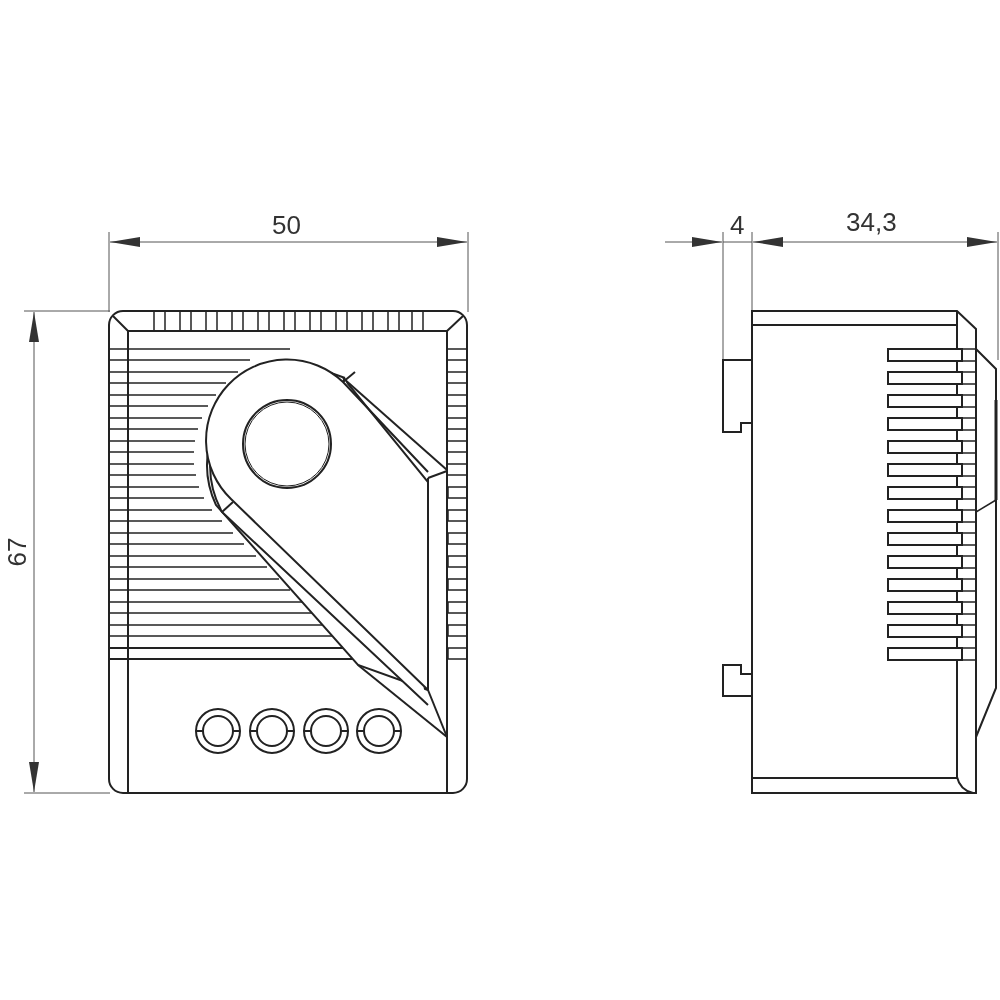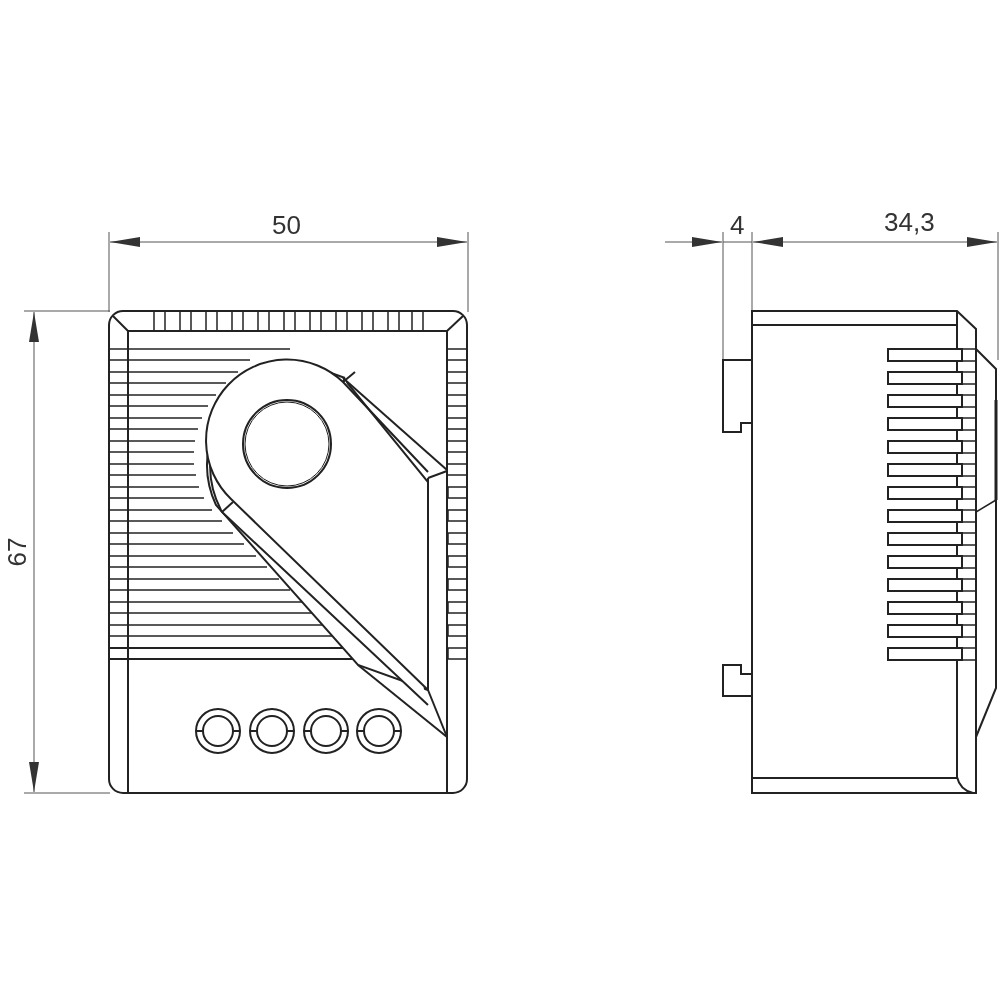--- a/index.html
+++ b/index.html
@@ -303,14 +303,14 @@
           <line x1="962" y1="637" x2="976" y2="637"></line>
         <line x1="962" y1="648" x2="976" y2="648"></line>
           <line x1="962" y1="660" x2="976" y2="660"></line>
       </g>
     </g>
   </svg>
 
   <div class="dimtxt" style="left:272px; top:212px;">50</div>
   <div class="dimtxt rot" style="left:2px; top:539px; width:30px; text-align:center;">67</div>
   <div class="dimtxt" style="left:730px; top:212px;">4</div>
-  <div class="dimtxt" style="left:846px; top:209px;margin-left:38px;">34,3</div>
+  <div class="dimtxt" style="left:846px; top:209px;">34,3</div>
 </div>
 
 </body></html>

